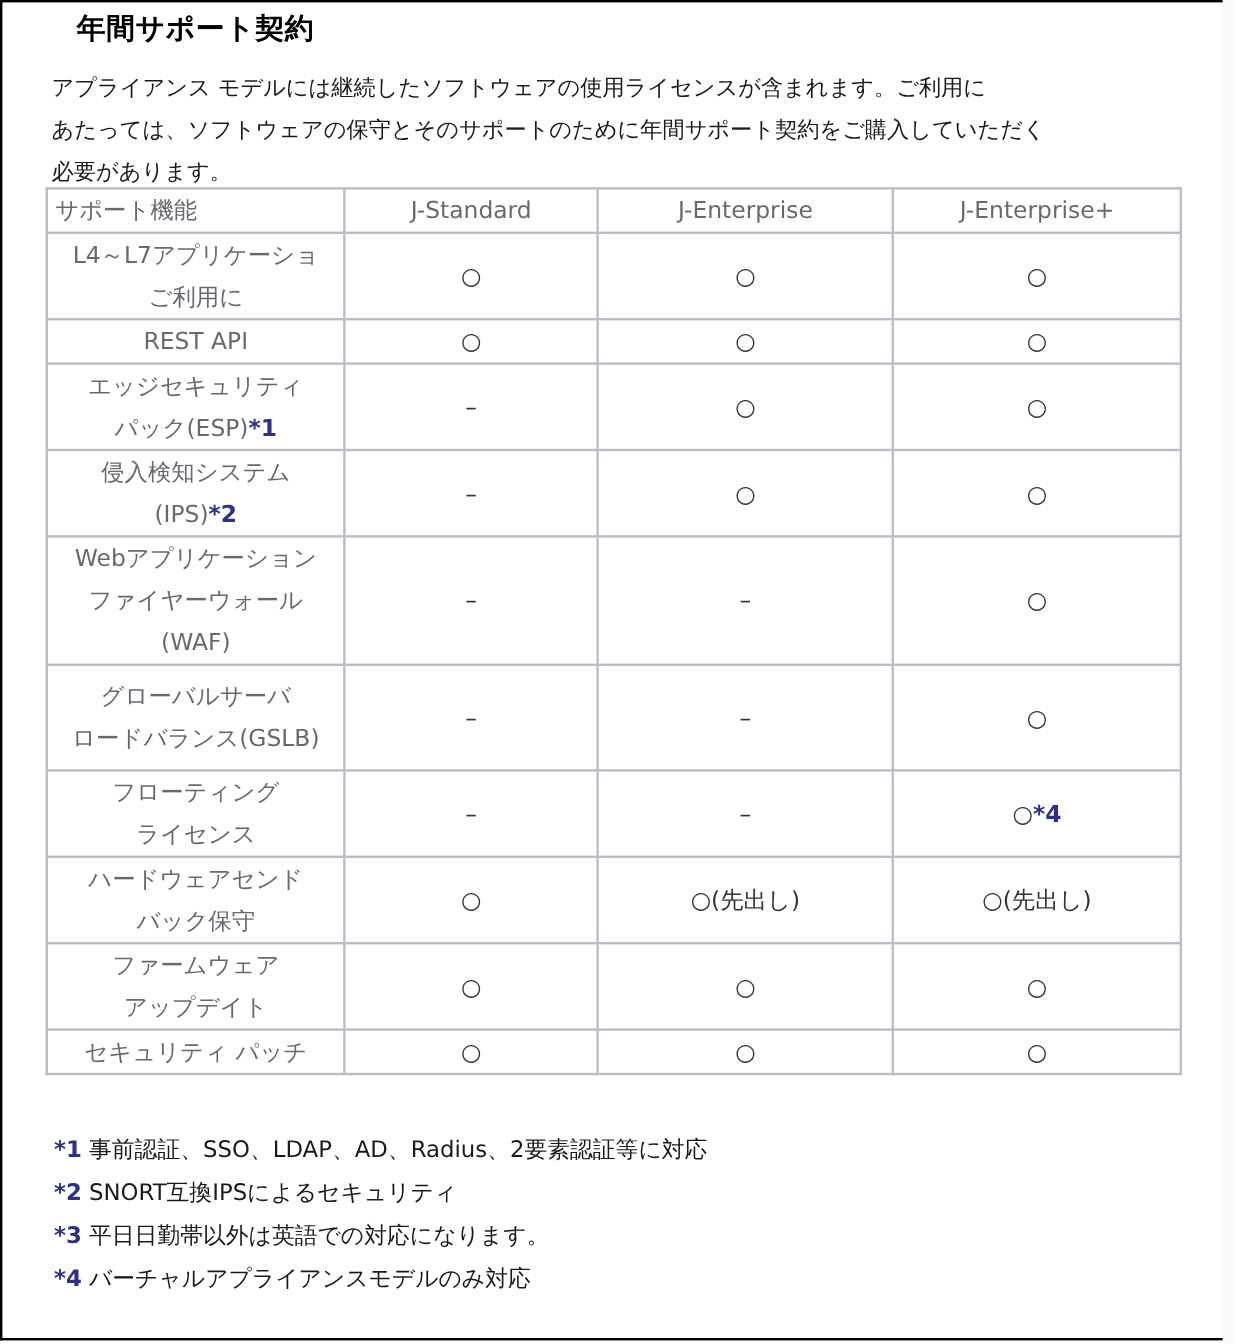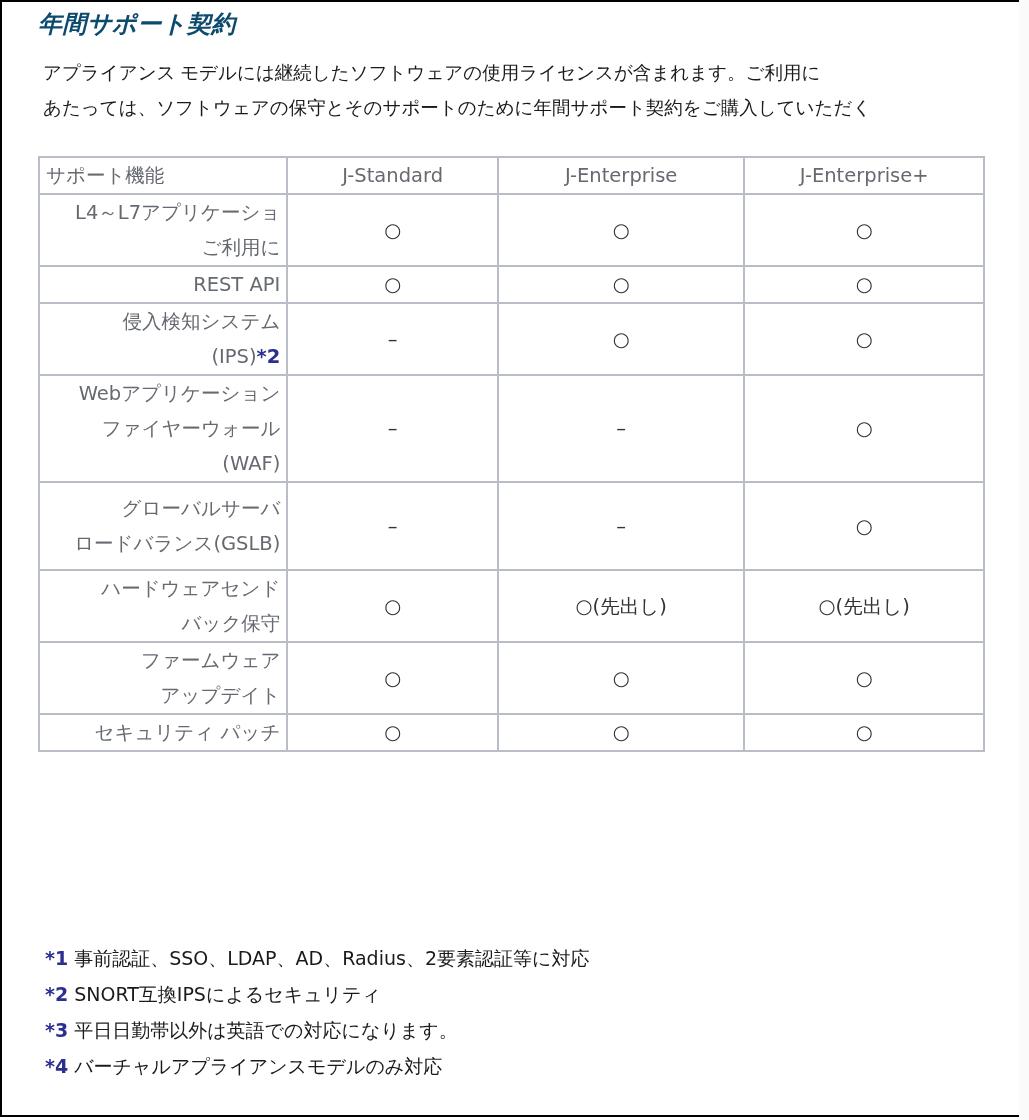--- a/index.html
+++ b/index.html
@@ -7,35 +7,34 @@
     width:1029px; height:1120px; background:#ffffff; position:relative; overflow:hidden;
     font-family:"DejaVu Sans","Liberation Sans",sans-serif;
   }
   .frame {
     position:absolute; left:0; top:0; width:1019px; height:1117px;
     border-top:2px solid #000; border-left:2px solid #000; border-bottom:2px solid #000;
     box-sizing:border-box;
   }
   .right-strip { position:absolute; left:1019px; top:0; width:10px; height:1120px; background:#fafafa; }
   .title {
-    position:absolute; left:38px; top:8px; font-size:24px; font-weight:bold; color:#0c4a6e;
+    position:absolute; left:64px; top:8px; font-size:24px; font-weight:bold; color:#000000;
     letter-spacing:0.5px;
-    font-style:italic;
   }
   .intro {
-    position:absolute; left:43px; top:56px; width:900px; font-size:18.5px; line-height:35px; color:#1a1a1a;font-family:Liberation Serif, serif;
+    position:absolute; left:43px; top:56px; width:900px; font-size:18.5px; line-height:35px; color:#1a1a1a;
   }
   table.spec {
     position:absolute; left:38px; top:156px; width:947px; border-collapse:collapse;
     font-size:19.5px; color:#666a70;
   }
   table.spec td {
     border:2px solid #b9bec6; padding:0 6px; vertical-align:middle; line-height:35px;
   }
-  table.spec td.feat { text-align:right; color:#666a70; }
+  table.spec td.feat { text-align:center; color:#666a70; }
   table.spec td.val { text-align:center; color:#222; }
   table.spec tr.head td { color:#666a70; text-align:center; }
   table.spec tr.head td.feat { text-align:left; }
   .note { color:#2b2f8f; font-weight:bold; }
   .circ { font-weight:normal; color:#333; }
   .dash { color:#333; }
   .footnotes { position:absolute; left:45px; top:940px; font-size:19px; color:#1a1a1a; }
   .footnotes div { line-height:36px; }
   .footnotes .mark { color:#2b2f8f; font-weight:bold; margin-right:6px; }
 </style>
@@ -43,20 +42,21 @@
 <body>
 
 <div class="frame"></div>
 <div class="right-strip"></div>
 
 <h1 class="title" style="margin:0;">年間サポート契約</h1>
 
 <div class="intro">
   <div>アプライアンス モデルには継続したソフトウェアの使用ライセンスが含まれます。ご利用に</div>
   <div>あたっては、ソフトウェアの保守とそのサポートのために年間サポート契約をご購入していただく</div>
+  <div>必要があります。</div>
 </div>
 
 <table class="spec">
   <colgroup>
     <col style="width:249px">
     <col style="width:211px">
     <col style="width:247px">
     <col style="width:240px">
   </colgroup>
   <tbody id="tbody">
@@ -78,20 +78,29 @@
       <tr style="height: 37px;">
         <td class="feat">
           <div>REST API</div>
         </td>
         <td class="val"><span class="circ">○</span></td>
         <td class="val"><span class="circ">○</span></td>
         <td class="val"><span class="circ">○</span></td>
       </tr>
       <tr style="height: 71px;">
         <td class="feat">
+          <div>エッジセキュリティ</div>
+          <div>パック(ESP)<span class="note">*1</span></div>
+        </td>
+        <td class="val"><span class="dash">–</span></td>
+        <td class="val"><span class="circ">○</span></td>
+        <td class="val"><span class="circ">○</span></td>
+      </tr>
+      <tr style="height: 71px;">
+        <td class="feat">
           <div>侵入検知システム</div>
           <div>(IPS)<span class="note">*2</span></div>
         </td>
         <td class="val"><span class="dash">–</span></td>
         <td class="val"><span class="circ">○</span></td>
         <td class="val"><span class="circ">○</span></td>
       </tr>
       <tr style="height: 107px;">
         <td class="feat">
           <div>Webアプリケーション</div>
@@ -103,20 +112,29 @@
         <td class="val"><span class="circ">○</span></td>
       </tr>
       <tr style="height: 88px;">
         <td class="feat">
           <div>グローバルサーバ</div>
           <div>ロードバランス(GSLB)</div>
         </td>
         <td class="val"><span class="dash">–</span></td>
         <td class="val"><span class="dash">–</span></td>
         <td class="val"><span class="circ">○</span></td>
+      </tr>
+      <tr style="height: 71px;">
+        <td class="feat">
+          <div>フローティング</div>
+          <div>ライセンス</div>
+        </td>
+        <td class="val"><span class="dash">–</span></td>
+        <td class="val"><span class="dash">–</span></td>
+        <td class="val"><span class="circ">○</span><span class="note">*4</span></td>
       </tr>
       <tr style="height: 71px;">
         <td class="feat">
           <div>ハードウェアセンド</div>
           <div>バック保守</div>
         </td>
         <td class="val"><span class="circ">○</span></td>
         <td class="val"><span class="circ">○(先出し)</span></td>
         <td class="val"><span class="circ">○(先出し)</span></td>
       </tr>

